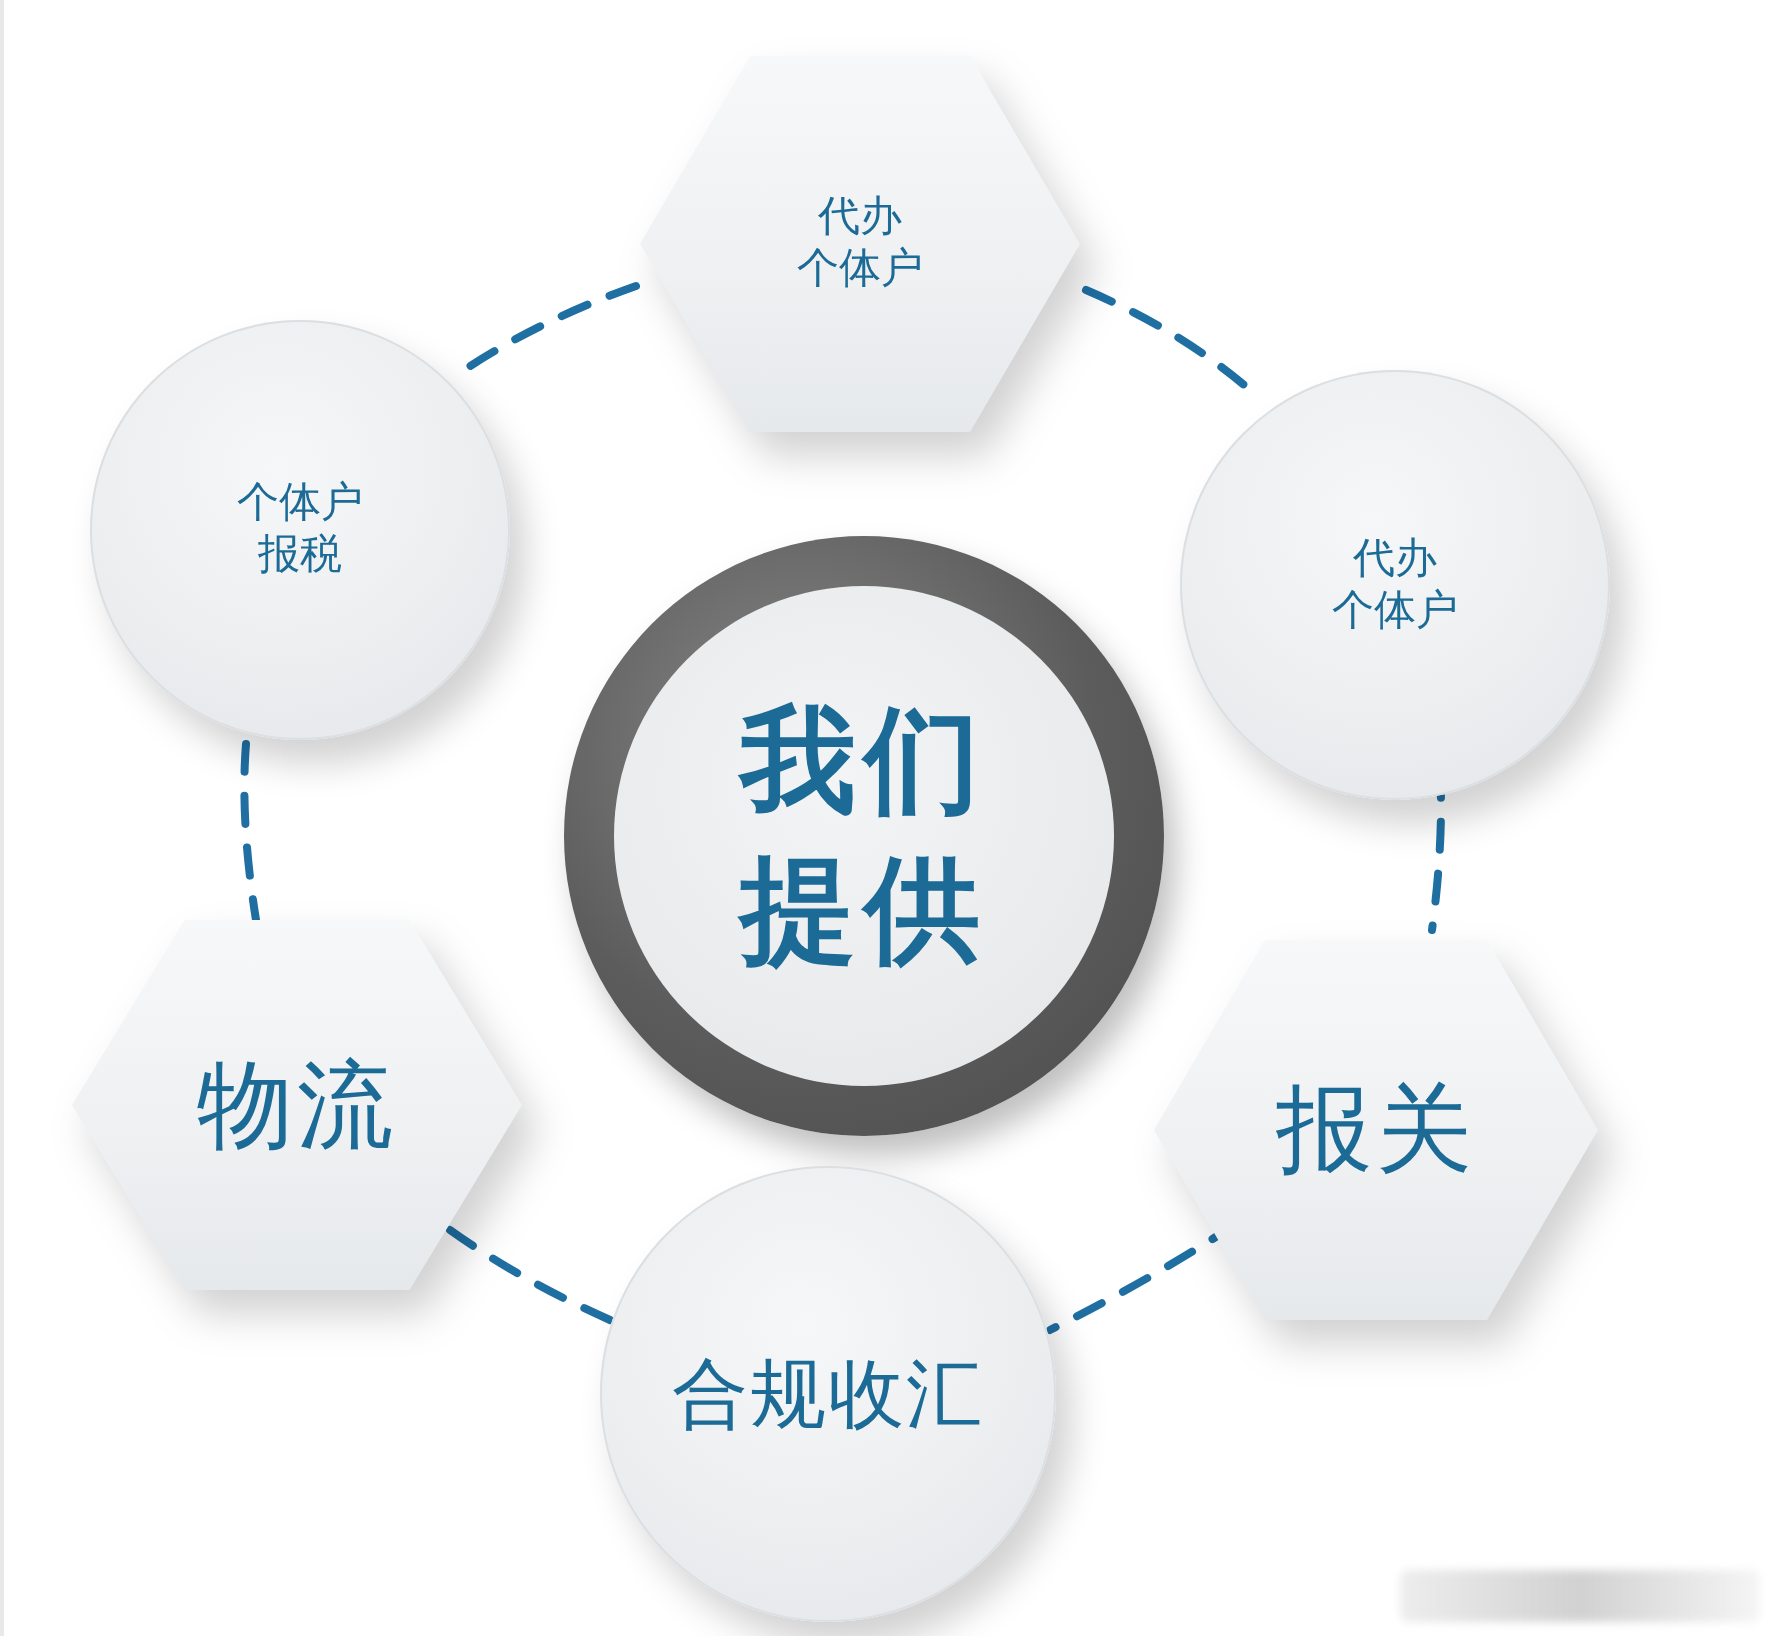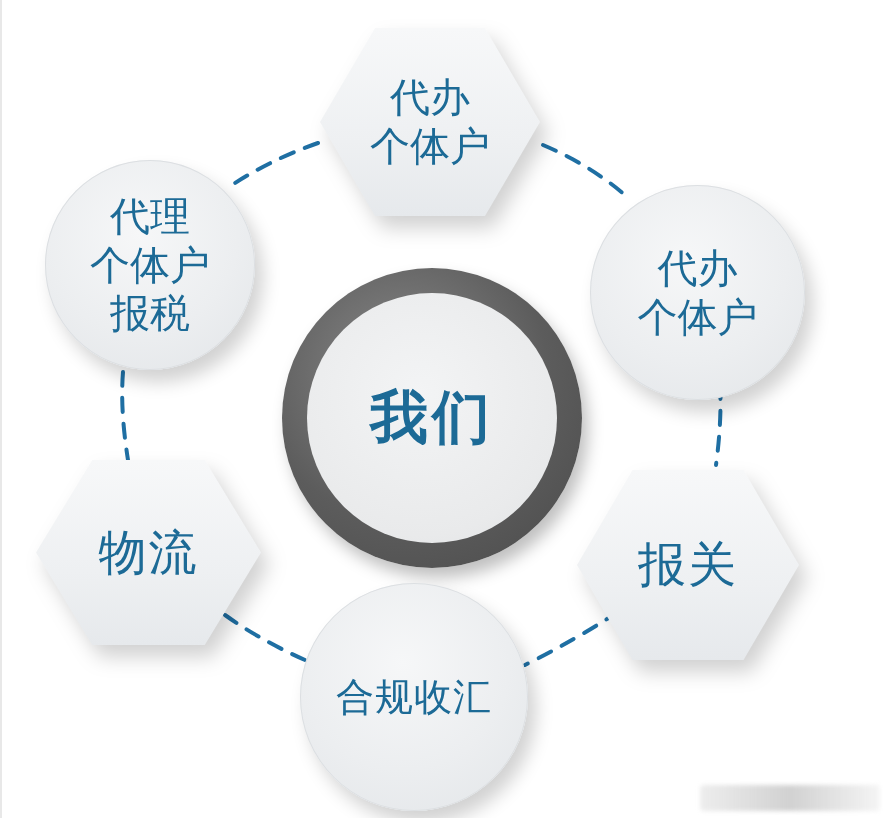--- a/index.html
+++ b/index.html
@@ -20,21 +20,21 @@
     box-shadow: 8px 12px 18px rgba(0,0,0,0.18), inset 0 0 0 1px #dcdfe2;
   }
   .hex-wrap { position: absolute; filter: drop-shadow(8px 12px 10px rgba(0,0,0,0.18)); }
   .hex {
     width: 100%; height: 100%;
     background: linear-gradient(180deg, #f7f8f9 0%, #eef0f2 60%, #e6e9ec 100%);
     clip-path: polygon(25% 0%, 75% 0%, 100% 50%, 75% 100%, 25% 100%, 0% 50%);
     display: flex; align-items: center; justify-content: center;
     color: #1c6a96; text-align: center;
   }
-  .lines { line-height: 1.22; font-size: 40px; }
+  .lines { line-height: 1.22; font-size: 21px; }
   .lines span { display: block; }
   .big { font-size: 48px; letter-spacing: 2px; text-align: right; }
   .mid { font-size: 38px; letter-spacing: 1px; }
   .center-ring {
     position: absolute; left: 282px; top: 268px; width: 300px; height: 300px; border-radius: 50%;
     background: radial-gradient(circle at 40% 35%, #8a8a8a 0%, #5c5c5c 55%, #4a4a4a 100%);
     box-shadow: 6px 10px 16px rgba(0,0,0,0.25);
   }
   .center-inner {
     position: absolute; left: 25px; top: 25px; width: 250px; height: 250px; border-radius: 50%;
@@ -68,36 +68,36 @@
   <div class="hex lines">
     <div>
       <span>代办</span>
       <span>个体户</span>
     </div>
   </div>
 </div>
 
 <div class="node circle lines" style="left:45px; top:160px; width:210px; height:210px;">
   <div>
-    <span>代理</span>
     <span>个体户</span>
     <span>报税</span>
   </div>
 </div>
 
 <div class="node circle lines" style="left:590px; top:185px; width:215px; height:215px;">
   <div>
     <span>代办</span>
     <span>个体户</span>
   </div>
 </div>
 
 <div class="center-ring">
   <div class="center-inner">
     <span>我们</span>
+    <span>提供</span>
   </div>
 </div>
 
 <div class="hex-wrap" style="left:36px; top:460px; width:225px; height:185px;">
   <div class="hex big">
     <span>物流</span>
   </div>
 </div>
 
 <div class="hex-wrap" style="left:577px; top:470px; width:222px; height:190px;">

